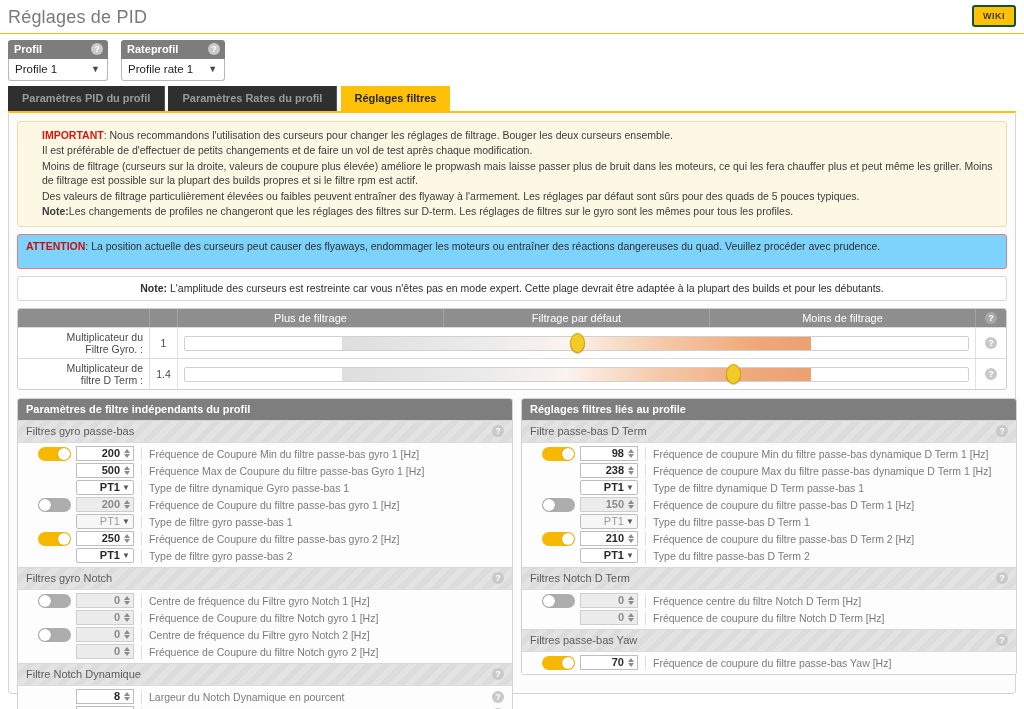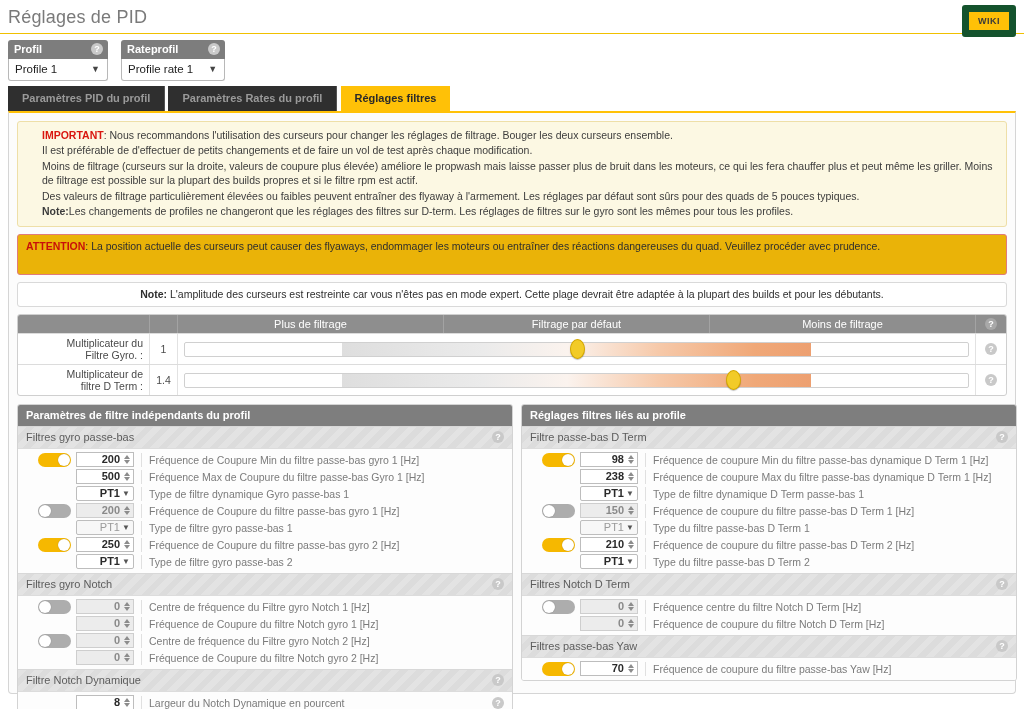--- a/index.html
+++ b/index.html
@@ -32,21 +32,21 @@
   .wiki-btn {
     position: absolute;
     right: 8px; top: 5px;
     background: #ffc107;
     color: #3a3a3a;
     font-size: 9px;
     font-weight: bold;
     letter-spacing: .5px;
     padding: 4px 9px;
     border-radius: 3px;
-    border: 7px solid #14532d;
+    border: 2px solid #14532d;
     cursor: pointer;
   }
 
   
   .profilerow { position: relative; height: 52px; padding: 6px 0 0 8px; }
   .selectgroup { display: inline-block; vertical-align: top; margin-right: 10px; }
   .selectgroup .cap {
     position: relative;
     background: #7d7d7d;
     color: #ffffff;
@@ -121,24 +121,24 @@
     font-size: 10.5px;
     line-height: 14.4px;
     color: #3c3c3c;
   }
   .note-important .kw { color: #d9160f; font-weight: bold; }
   .note-important .bld { font-weight: bold; }
   .note-important p { margin: 0 0 1px 0; padding-left: 16px; }
 
   .note-attention {
     margin-top: 7px;
-    background: #eab308;
+    background: #7dd3fc;
     border: 1px solid #e07b7b;
     border-radius: 3px;
-    padding: 5px 8px 22px 8px;
+    padding: 5px 8px 16px 8px;
     font-size: 10.5px;
     color: #2e2e2e;
   }
   .note-attention .kw { color: #c8100a; font-weight: bold; }
 
   .note-plain {
     margin-top: 7px;
     background: #ffffff;
     border: 1px solid #d9d9d9;
     border-radius: 3px;

